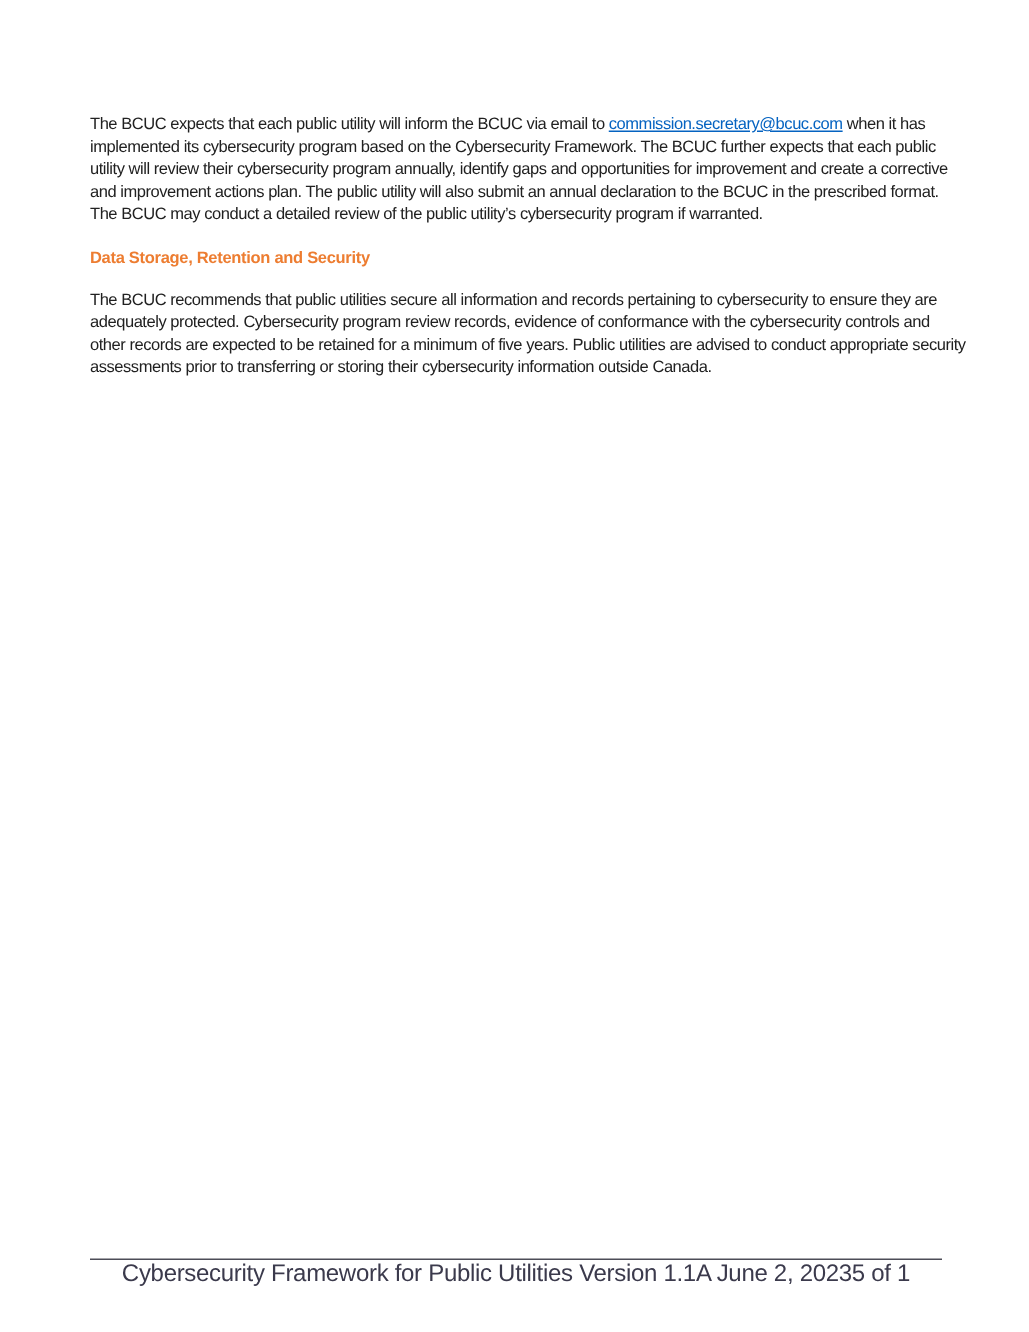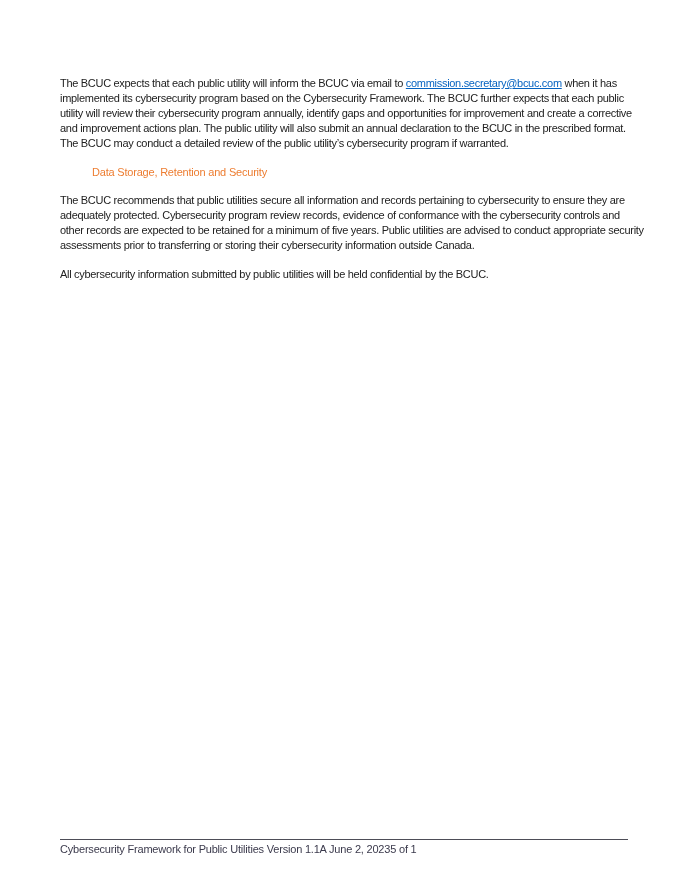--- a/index.html
+++ b/index.html
@@ -32,24 +32,23 @@
     letter-spacing: -0.3px;
     color: #212121;
     margin-bottom: 14px;
     text-align: left;
   }
 
   .section-heading {
     font-size: 11px;
     line-height: 15px;
     letter-spacing: -0.2px;
-    font-weight: normal;
+    font-weight: bold;
     color: #ED7D31;
     margin-bottom: 13px;
-    margin-left: 32px;
   }
 
   .email-link {
     color: #0563C1;
     text-decoration: underline;
     cursor: pointer;
   }
 
   .page-footer {
     position: absolute;
@@ -59,44 +58,43 @@
   }
 
   .footer-rule {
     width: 100%;
     height: 0;
     border-top: 1px solid #4d4d57;
   }
 
   .footer-row {
     display: flex;
-    justify-content: flex-start;
+    justify-content: center;
     align-items: baseline;
     padding-top: 3px;
-    font-size: 11px;
+    font-size: 16px;
     line-height: 13px;
     letter-spacing: -0.2px;
     color: #3B3A4C;
   }
 </style>
 </head>
 <body>
 
 <div class="doc-page">
 
   <div class="doc-content">
 
     <p class="para"><span>The BCUC expects that each public utility will inform the BCUC via email to </span><a class="email-link" href="#">commission.secretary@bcuc.com</a><span> when it has implemented its cybersecurity program based on the Cybersecurity Framework. The BCUC further expects that each public utility will review their cybersecurity program annually, identify gaps and opportunities for improvement and create a corrective and improvement actions plan. The public utility will also submit an annual declaration to the BCUC in the prescribed format. The BCUC may conduct a detailed review of the public utility’s cybersecurity program if warranted.</span></p>
 
     <h2 class="section-heading">Data Storage, Retention and Security</h2>
 
     <p class="para">The BCUC recommends that public utilities secure all information and records pertaining to cybersecurity to ensure they are adequately protected. Cybersecurity program review records, evidence of conformance with the cybersecurity controls and other records are expected to be retained for a minimum of five years. Public utilities are advised to conduct appropriate security assessments prior to transferring or storing their cybersecurity information outside Canada.</p>
 
 
-    <p class="para">All cybersecurity information submitted by public utilities will be held confidential by the BCUC.</p>
 
   </div>
 
   <div class="page-footer">
     <div class="footer-rule"></div>
     <div class="footer-row">
       <span>Cybersecurity Framework for Public Utilities Version 1.1A June 2, 2023</span>
       <span>5 of 1</span>
     </div>
   </div>

